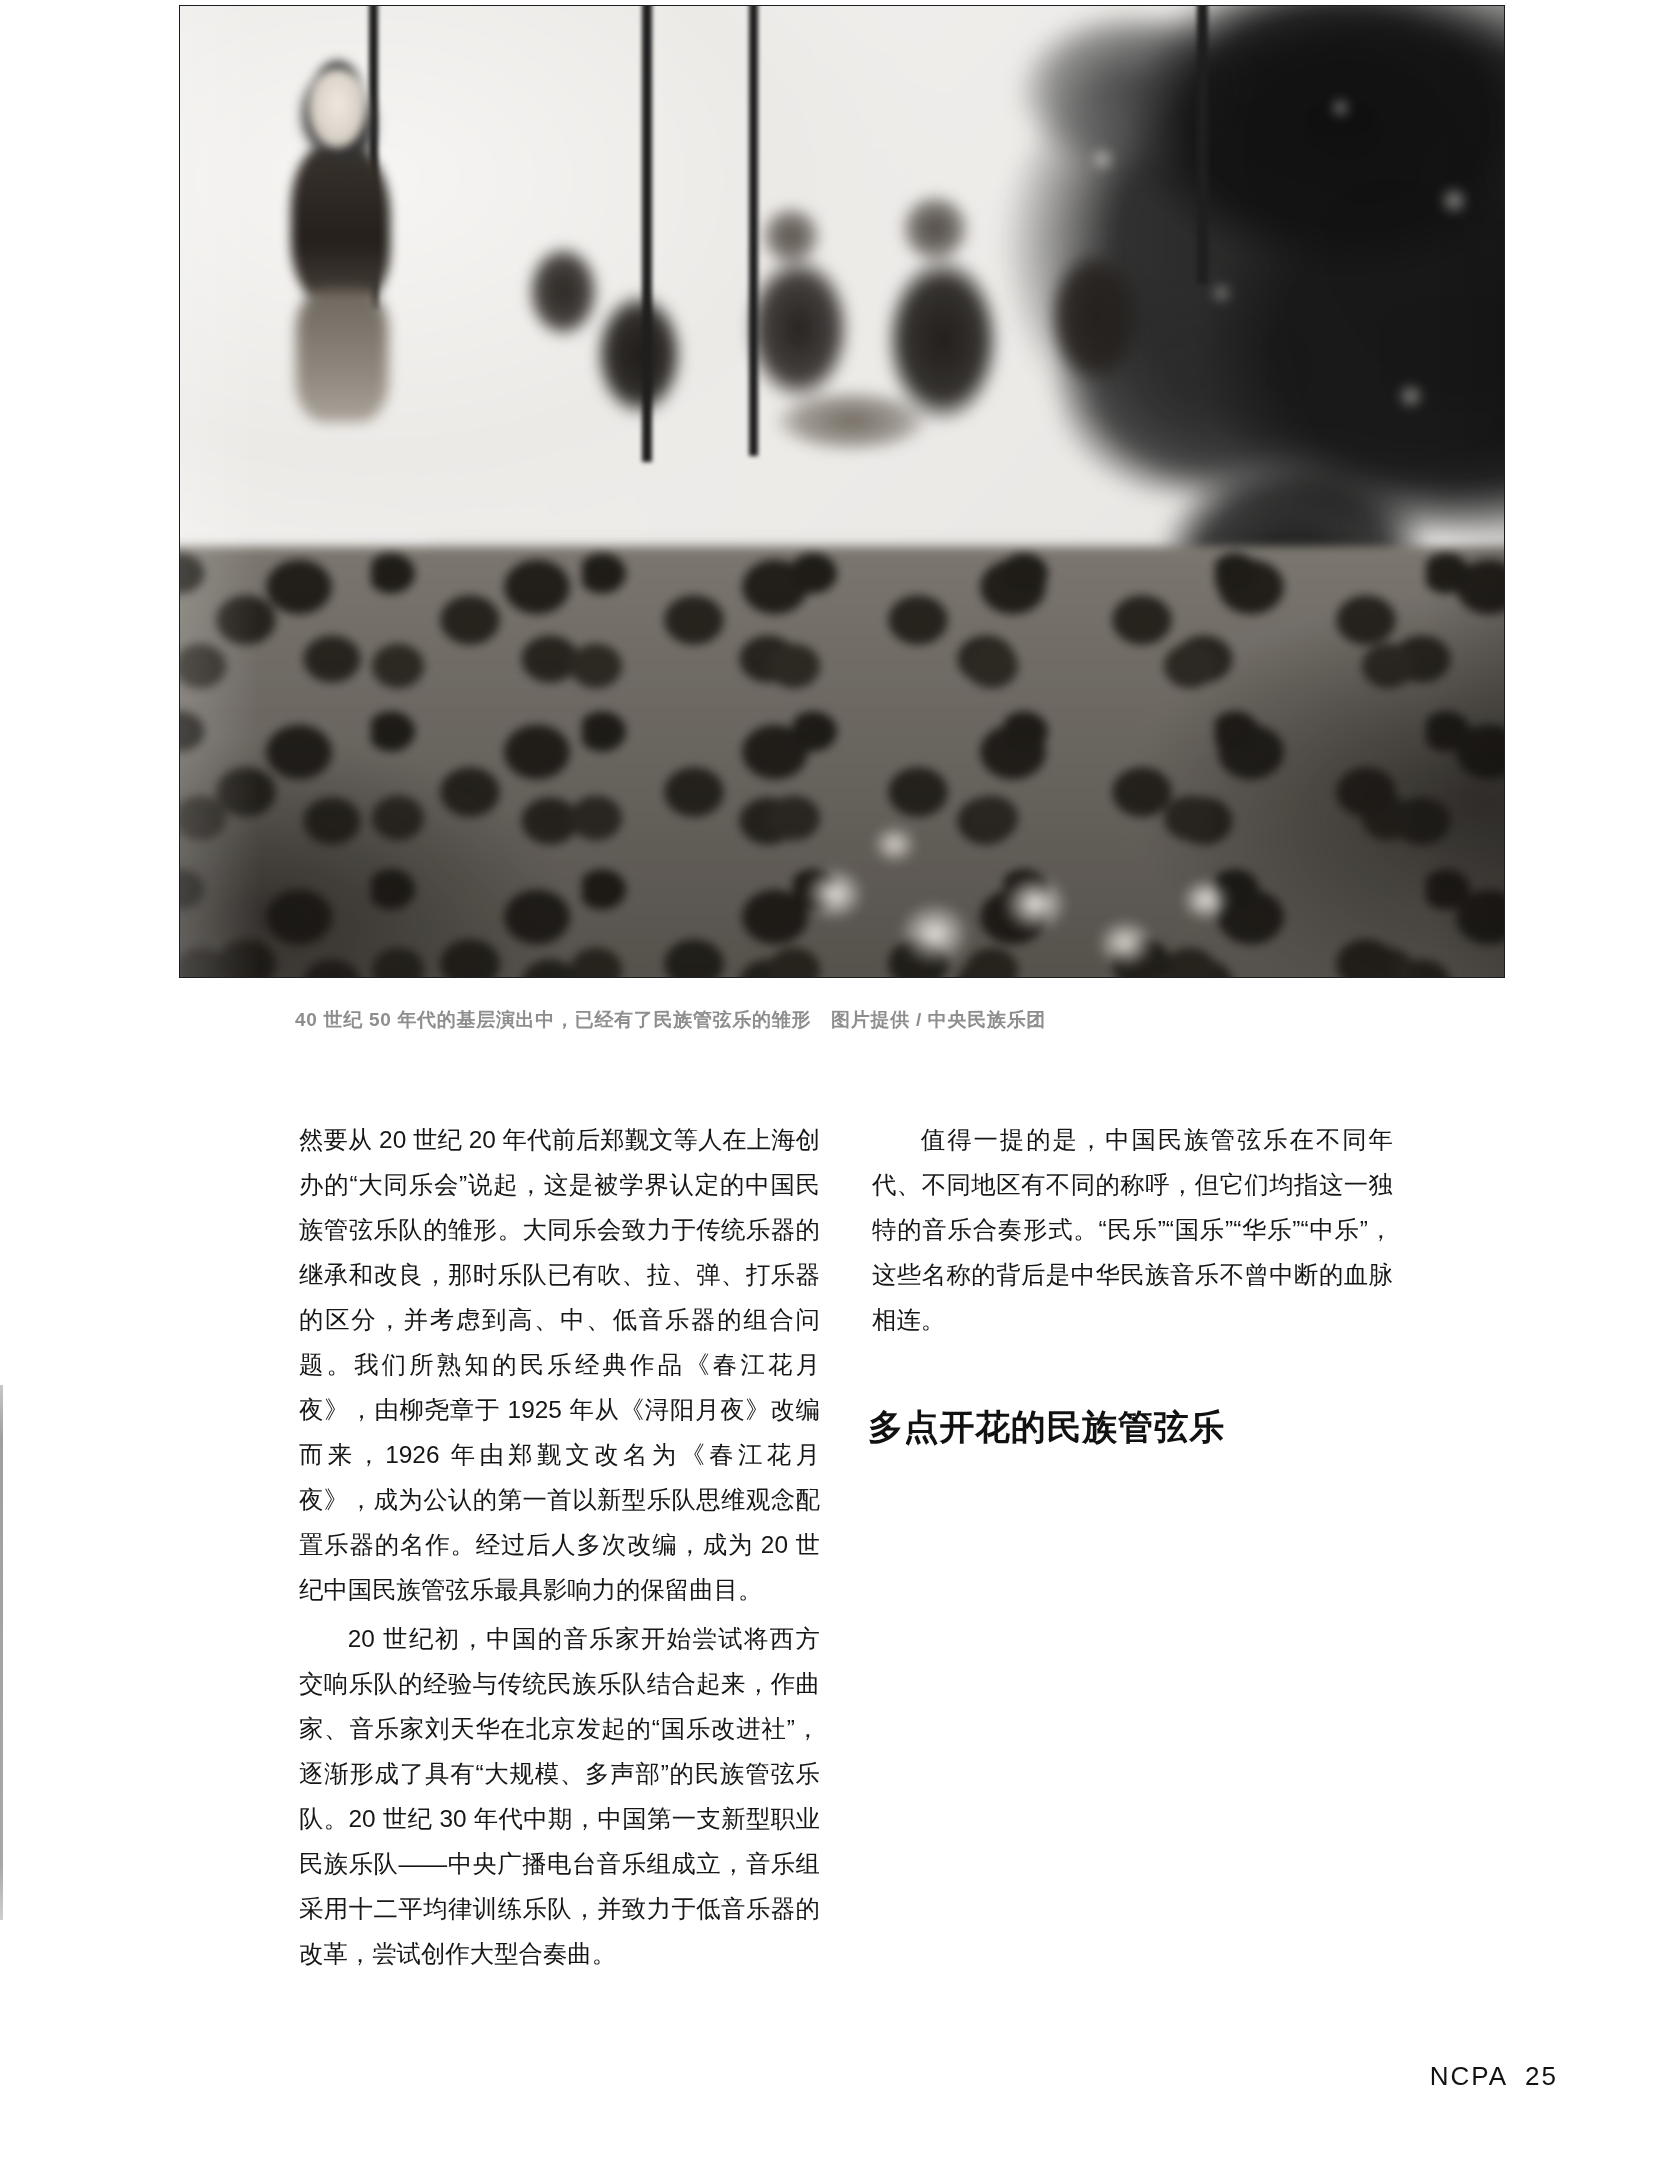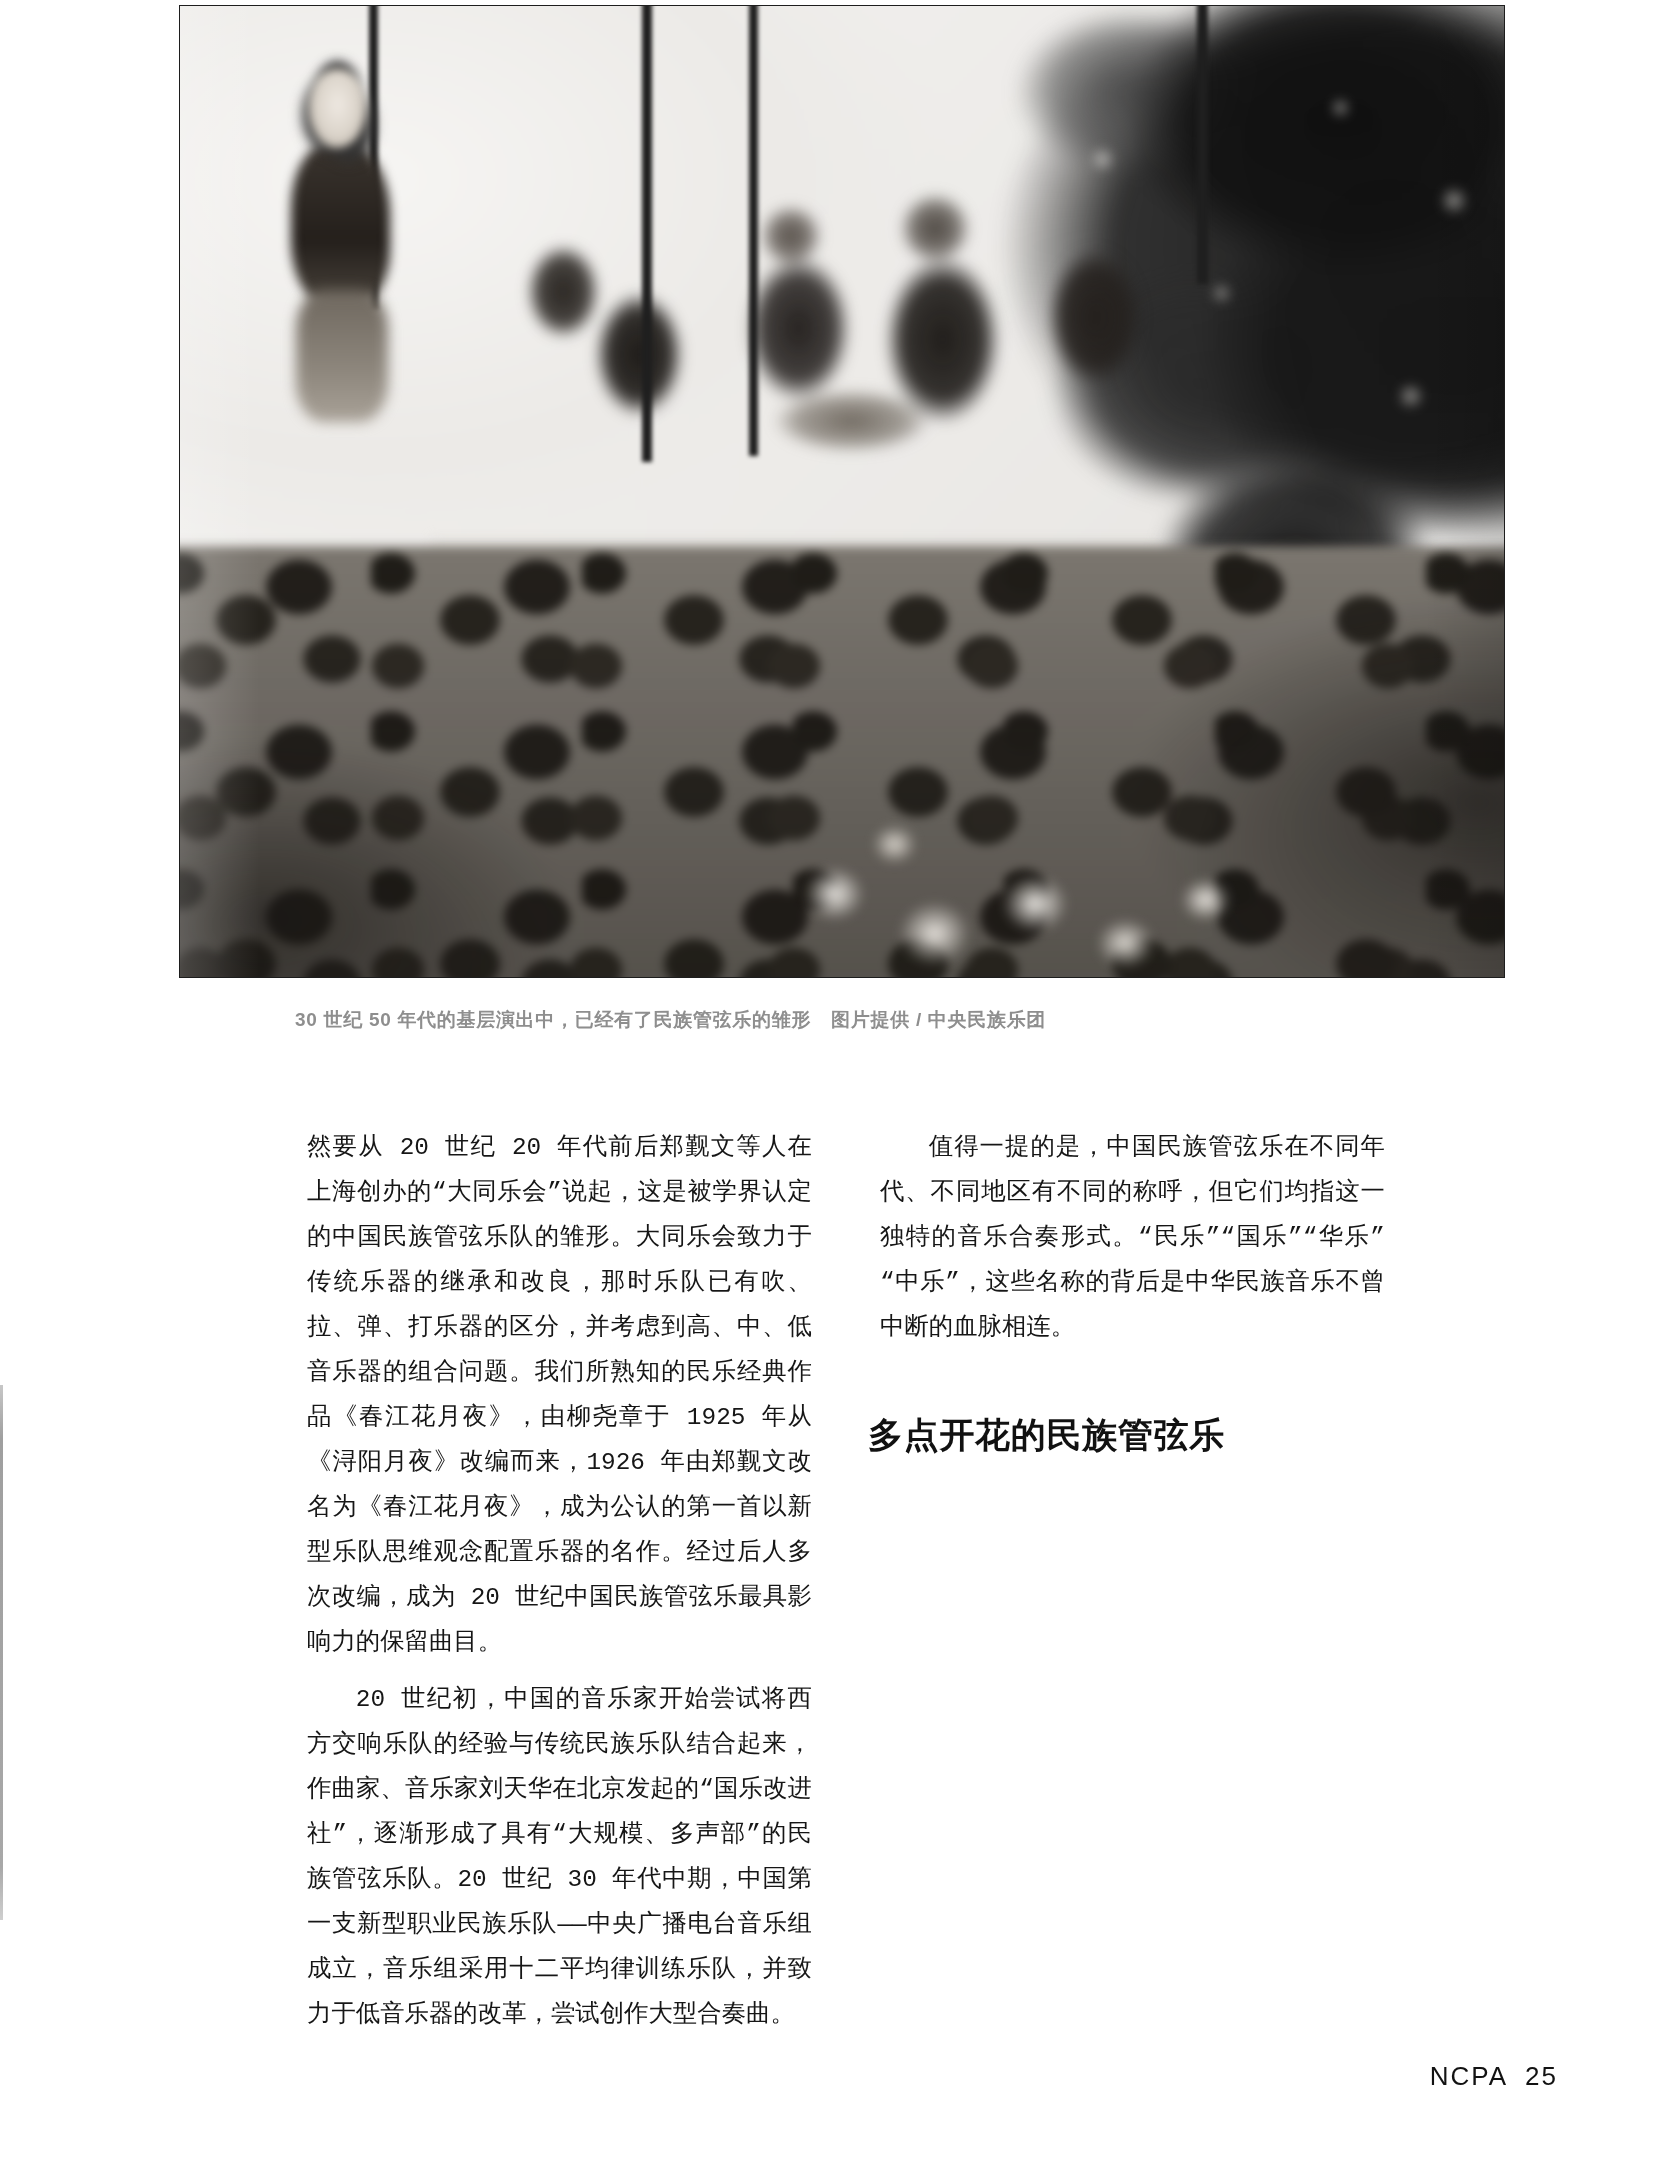--- a/index.html
+++ b/index.html
@@ -128,21 +128,21 @@
   .caption .credit{margin-left:20px;text-align:center;}
 
   
   .col{
     position:absolute;top:1113px;width:529px;
     font-size:24.4px;line-height:45px;color:#161616;
     text-align:justify;text-justify:inter-ideograph;
   }
   .col-left{left:295px;}
   .col-right{left:868px;}
-  .para{margin:12px;font-family:Liberation Mono, monospace;}
+  .para{margin:4px;}
   .para.indent{text-indent:2em;}
   .heading{
     margin:69px 0 48px 0;font-size:35px;line-height:32px;
     font-weight:bold;color:#111;letter-spacing:0.7px;
   }
 
   
   .footer{
     position:absolute;top:2061px;right:118px;
     font-size:26px;color:#121212;letter-spacing:2px;
@@ -173,21 +173,21 @@
     <div class="layer singer-skirt"></div>
     <div class="layer singer-head"></div>
     <div class="layer stage-edge"></div>
     <div class="layer crowd"></div>
     <div class="layer crowd-shade"></div>
     <div class="layer light-heads"></div>
     <div class="layer photo-grainline"></div>
   </figure>
 
   <div class="caption">
-    <span>30 世纪 50 年代的基层演出中，已经有了民族管弦乐的雏形</span><span class="credit">图片提供 / 中央民族乐团</span>
+    <span>40 世纪 50 年代的基层演出中，已经有了民族管弦乐的雏形</span><span class="credit">图片提供 / 中央民族乐团</span>
   </div>
 
   <div class="col col-left">
     <p class="para">然要从 20 世纪 20 年代前后郑觐文等人在上海创办的“大同乐会”说起，这是被学界认定的中国民族管弦乐队的雏形。大同乐会致力于传统乐器的继承和改良，那时乐队已有吹、拉、弹、打乐器的区分，并考虑到高、中、低音乐器的组合问题。我们所熟知的民乐经典作品《春江花月夜》，由柳尧章于 1925 年从《浔阳月夜》改编而来，1926 年由郑觐文改名为《春江花月夜》，成为公认的第一首以新型乐队思维观念配置乐器的名作。经过后人多次改编，成为 20 世纪中国民族管弦乐最具影响力的保留曲目。</p>
     <p class="para indent">20 世纪初，中国的音乐家开始尝试将西方交响乐队的经验与传统民族乐队结合起来，作曲家、音乐家刘天华在北京发起的“国乐改进社”，逐渐形成了具有“大规模、多声部”的民族管弦乐队。20 世纪 30 年代中期，中国第一支新型职业民族乐队——中央广播电台音乐组成立，音乐组采用十二平均律训练乐队，并致力于低音乐器的改革，尝试创作大型合奏曲。</p>
   </div>
 
   <div class="col col-right">
     <p class="para indent">值得一提的是，中国民族管弦乐在不同年代、不同地区有不同的称呼，但它们均指这一独特的音乐合奏形式。“民乐”“国乐”“华乐”“中乐”，这些名称的背后是中华民族音乐不曾中断的血脉相连。</p>
     <h2 class="heading">多点开花的民族管弦乐</h2>

